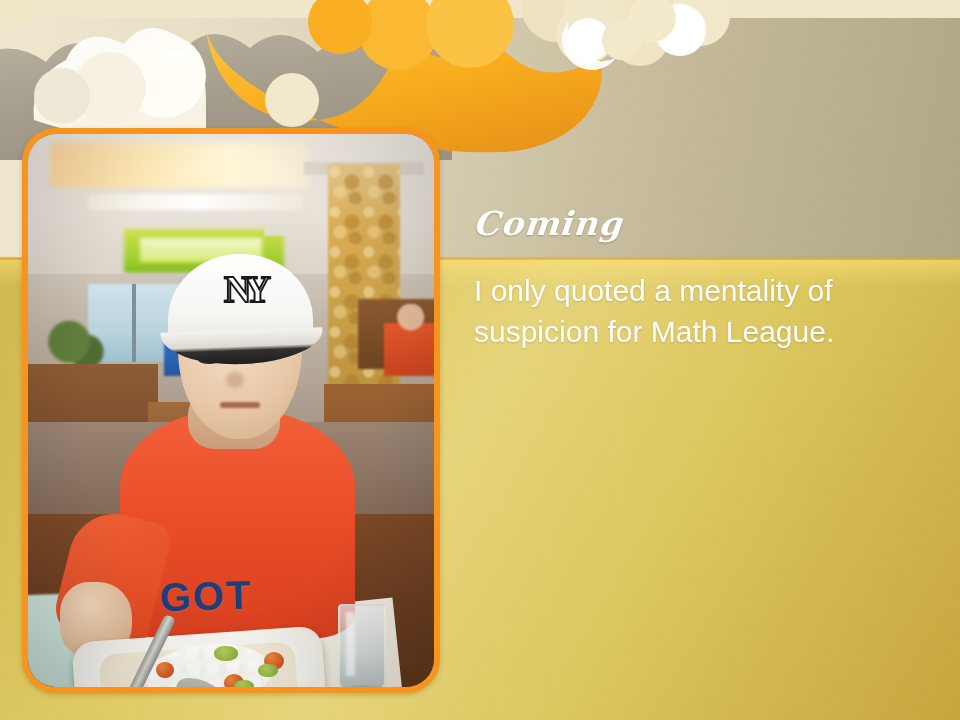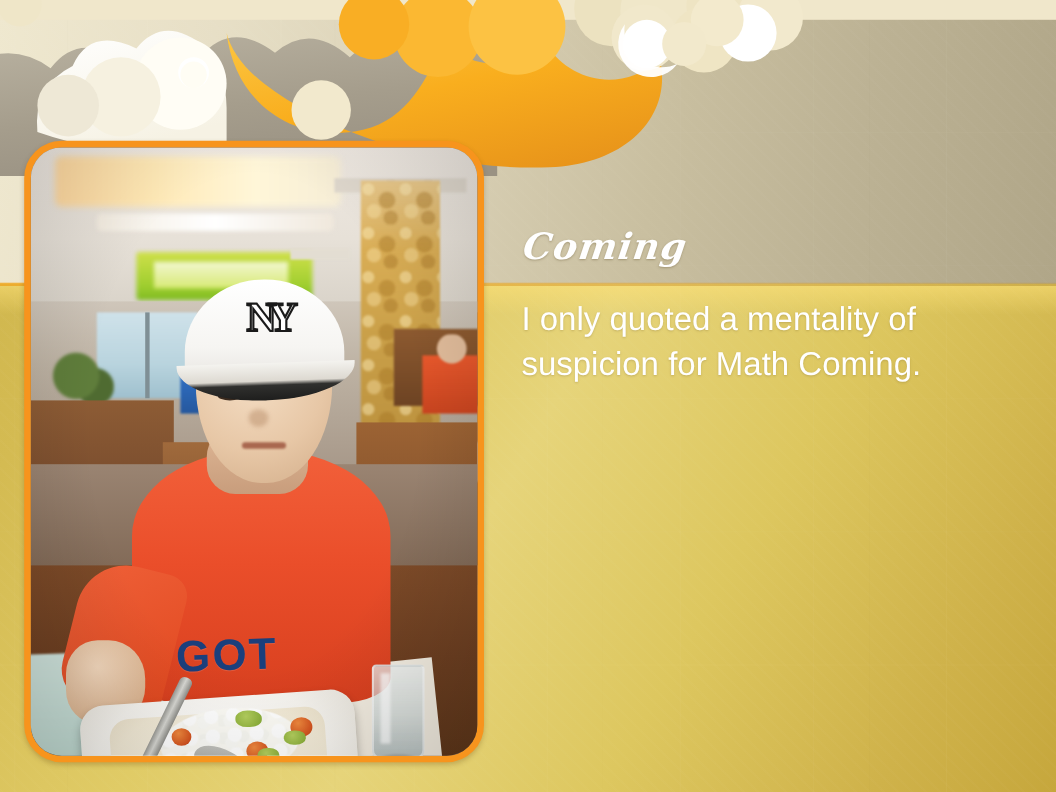--- a/index.html
+++ b/index.html
@@ -582,15 +582,15 @@
 
       <div class="ph-spoon-handle"></div>
       <div class="ph-spoon-bowl"></div>
 
       <div class="ph-vignette"></div>
     </div>
   </div>
 
   <div class="title">Coming</div>
 
-  <div class="body-text">I only quoted a mentality of suspicion for Math Coming.</div>
+  <div class="body-text">I only quoted a mentality of suspicion for Math League.</div>
 
 </div>
 
 </body></html>

